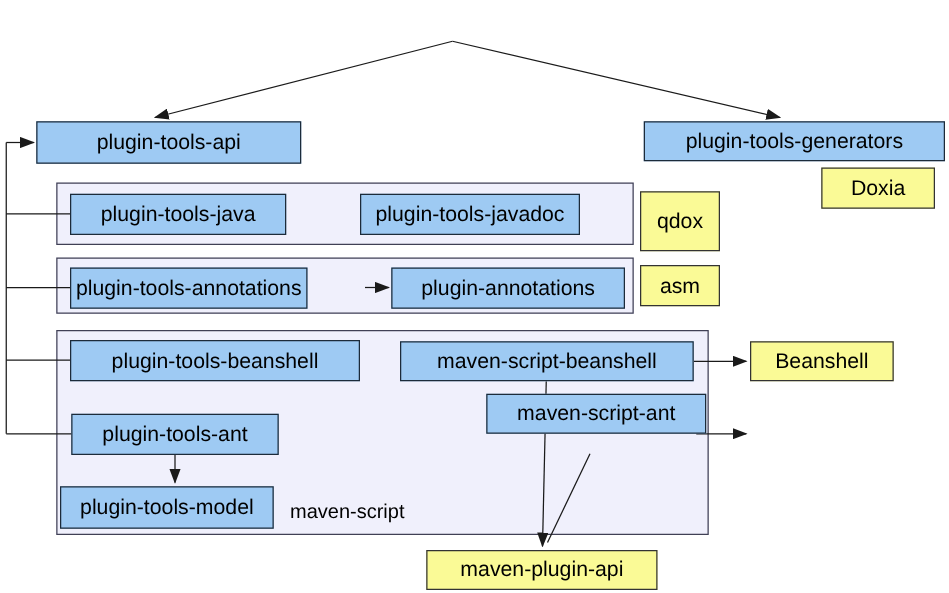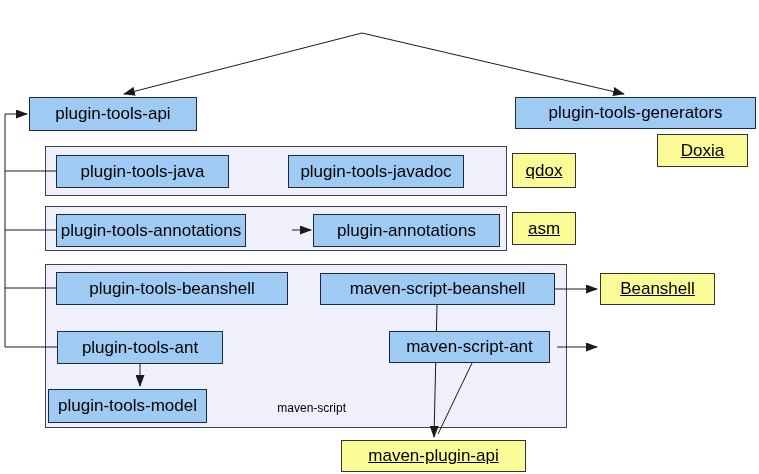--- a/index.html
+++ b/index.html
@@ -9,22 +9,22 @@
     --edge:#1a1a1a; --text:#000000; --background:#FFFFFF;
   }
   html,body{margin:0;padding:0;}
   body{background:var(--background);font-family:"Liberation Sans",sans-serif;}
   #canvas{position:relative;width:759px;height:474px;overflow:hidden;background:var(--background);}
   .group{position:absolute;z-index:1;background:var(--group_fill);border:1px solid var(--group_border);box-sizing:border-box;}
   #edges{position:absolute;left:0;top:0;z-index:2;}
   .node{position:absolute;z-index:3;display:flex;align-items:center;justify-content:center;
         box-sizing:border-box;font-size:17px;color:var(--text);white-space:nowrap;}
   .module{background:var(--module_fill);border:1px solid var(--module_border);}
-  .external{background:var(--external_fill);border:1px solid var(--external_border);text-decoration:underline;}
-  .grouplabel{position:absolute;z-index:3;font-size:12px;color:var(--text);text-align:right;}
+  .external{background:var(--external_fill);border:1px solid var(--external_border);}
+  .grouplabel{position:absolute;z-index:3;font-size:16px;color:var(--text);text-align:left;}
   .edge{stroke:var(--edge);stroke-width:1;fill:none;}
   .arrowhead{fill:var(--edge);}
 </style>
 </head>
 <body>
 
 <div id="canvas">
 
   <div class="group" style="left:45px;top:146px;width:462px;height:50px"></div>
   <div class="group" style="left:45px;top:206px;width:462px;height:45px"></div>
@@ -45,33 +45,33 @@
     <path class="edge" d="M5,288 L57,288"></path>
     <path class="edge" d="M5,347 L58,347"></path>
     <path class="edge" d="M292,230 L311,230" marker-end="url(#arrow)"></path>
     <path class="edge" d="M140,364 L140,386" marker-end="url(#arrow)"></path>
     <path class="edge" d="M555,289 L597,289" marker-end="url(#arrow)"></path>
     <path class="edge" d="M557,347 L597,347" marker-end="url(#arrow)"></path>
     <path class="edge" d="M437,305 L434,437" marker-end="url(#arrow)"></path>
     <path class="edge" d="M472,363 L438,434"></path>
   </svg>
 
-  <div class="node module" style="left:29px;top:97px;width:168px;height:34px">plugin-tools-api</div>
+  <div class="node module" style="left:29px;top:97px;width:212px;height:34px">plugin-tools-api</div>
   <div class="node module" style="left:515px;top:97px;width:241px;height:32px">plugin-tools-generators</div>
   <div class="node module" style="left:56px;top:155px;width:173px;height:33px">plugin-tools-java</div>
   <div class="node module" style="left:288px;top:155px;width:176px;height:33px">plugin-tools-javadoc</div>
   <div class="node module" style="left:56px;top:214px;width:190px;height:33px">plugin-tools-annotations</div>
   <div class="node module" style="left:313px;top:214px;width:187px;height:33px">plugin-annotations</div>
   <div class="node module" style="left:56px;top:272px;width:232px;height:33px">plugin-tools-beanshell</div>
   <div class="node module" style="left:320px;top:273px;width:235px;height:32px">maven-script-beanshell</div>
   <div class="node module" style="left:57px;top:331px;width:166px;height:33px">plugin-tools-ant</div>
-  <div class="node module" style="left:389px;top:331px;width:161px;height:32px">maven-script-ant</div>
-  <div class="node module" style="left:48px;top:389px;width:159px;height:34px">plugin-tools-model</div>
+  <div class="node module" style="left:389px;top:315px;width:176px;height:32px">maven-script-ant</div>
+  <div class="node module" style="left:48px;top:389px;width:171px;height:34px">plugin-tools-model</div>
 
   <div class="grouplabel" style="left:232px;top:401px;width:114px">maven-script</div>
 
   <div class="node external" style="left:657px;top:134px;width:91px;height:33px">Doxia</div>
-  <div class="node external" style="left:512px;top:153px;width:64px;height:35px">qdox</div>
+  <div class="node external" style="left:512px;top:153px;width:64px;height:48px">qdox</div>
   <div class="node external" style="left:512px;top:212px;width:64px;height:33px">asm</div>
   <div class="node external" style="left:600px;top:273px;width:115px;height:32px">Beanshell</div>
   <div class="node external" style="left:341px;top:440px;width:185px;height:32px">maven-plugin-api</div>
 
 </div>
 
 </body></html>

